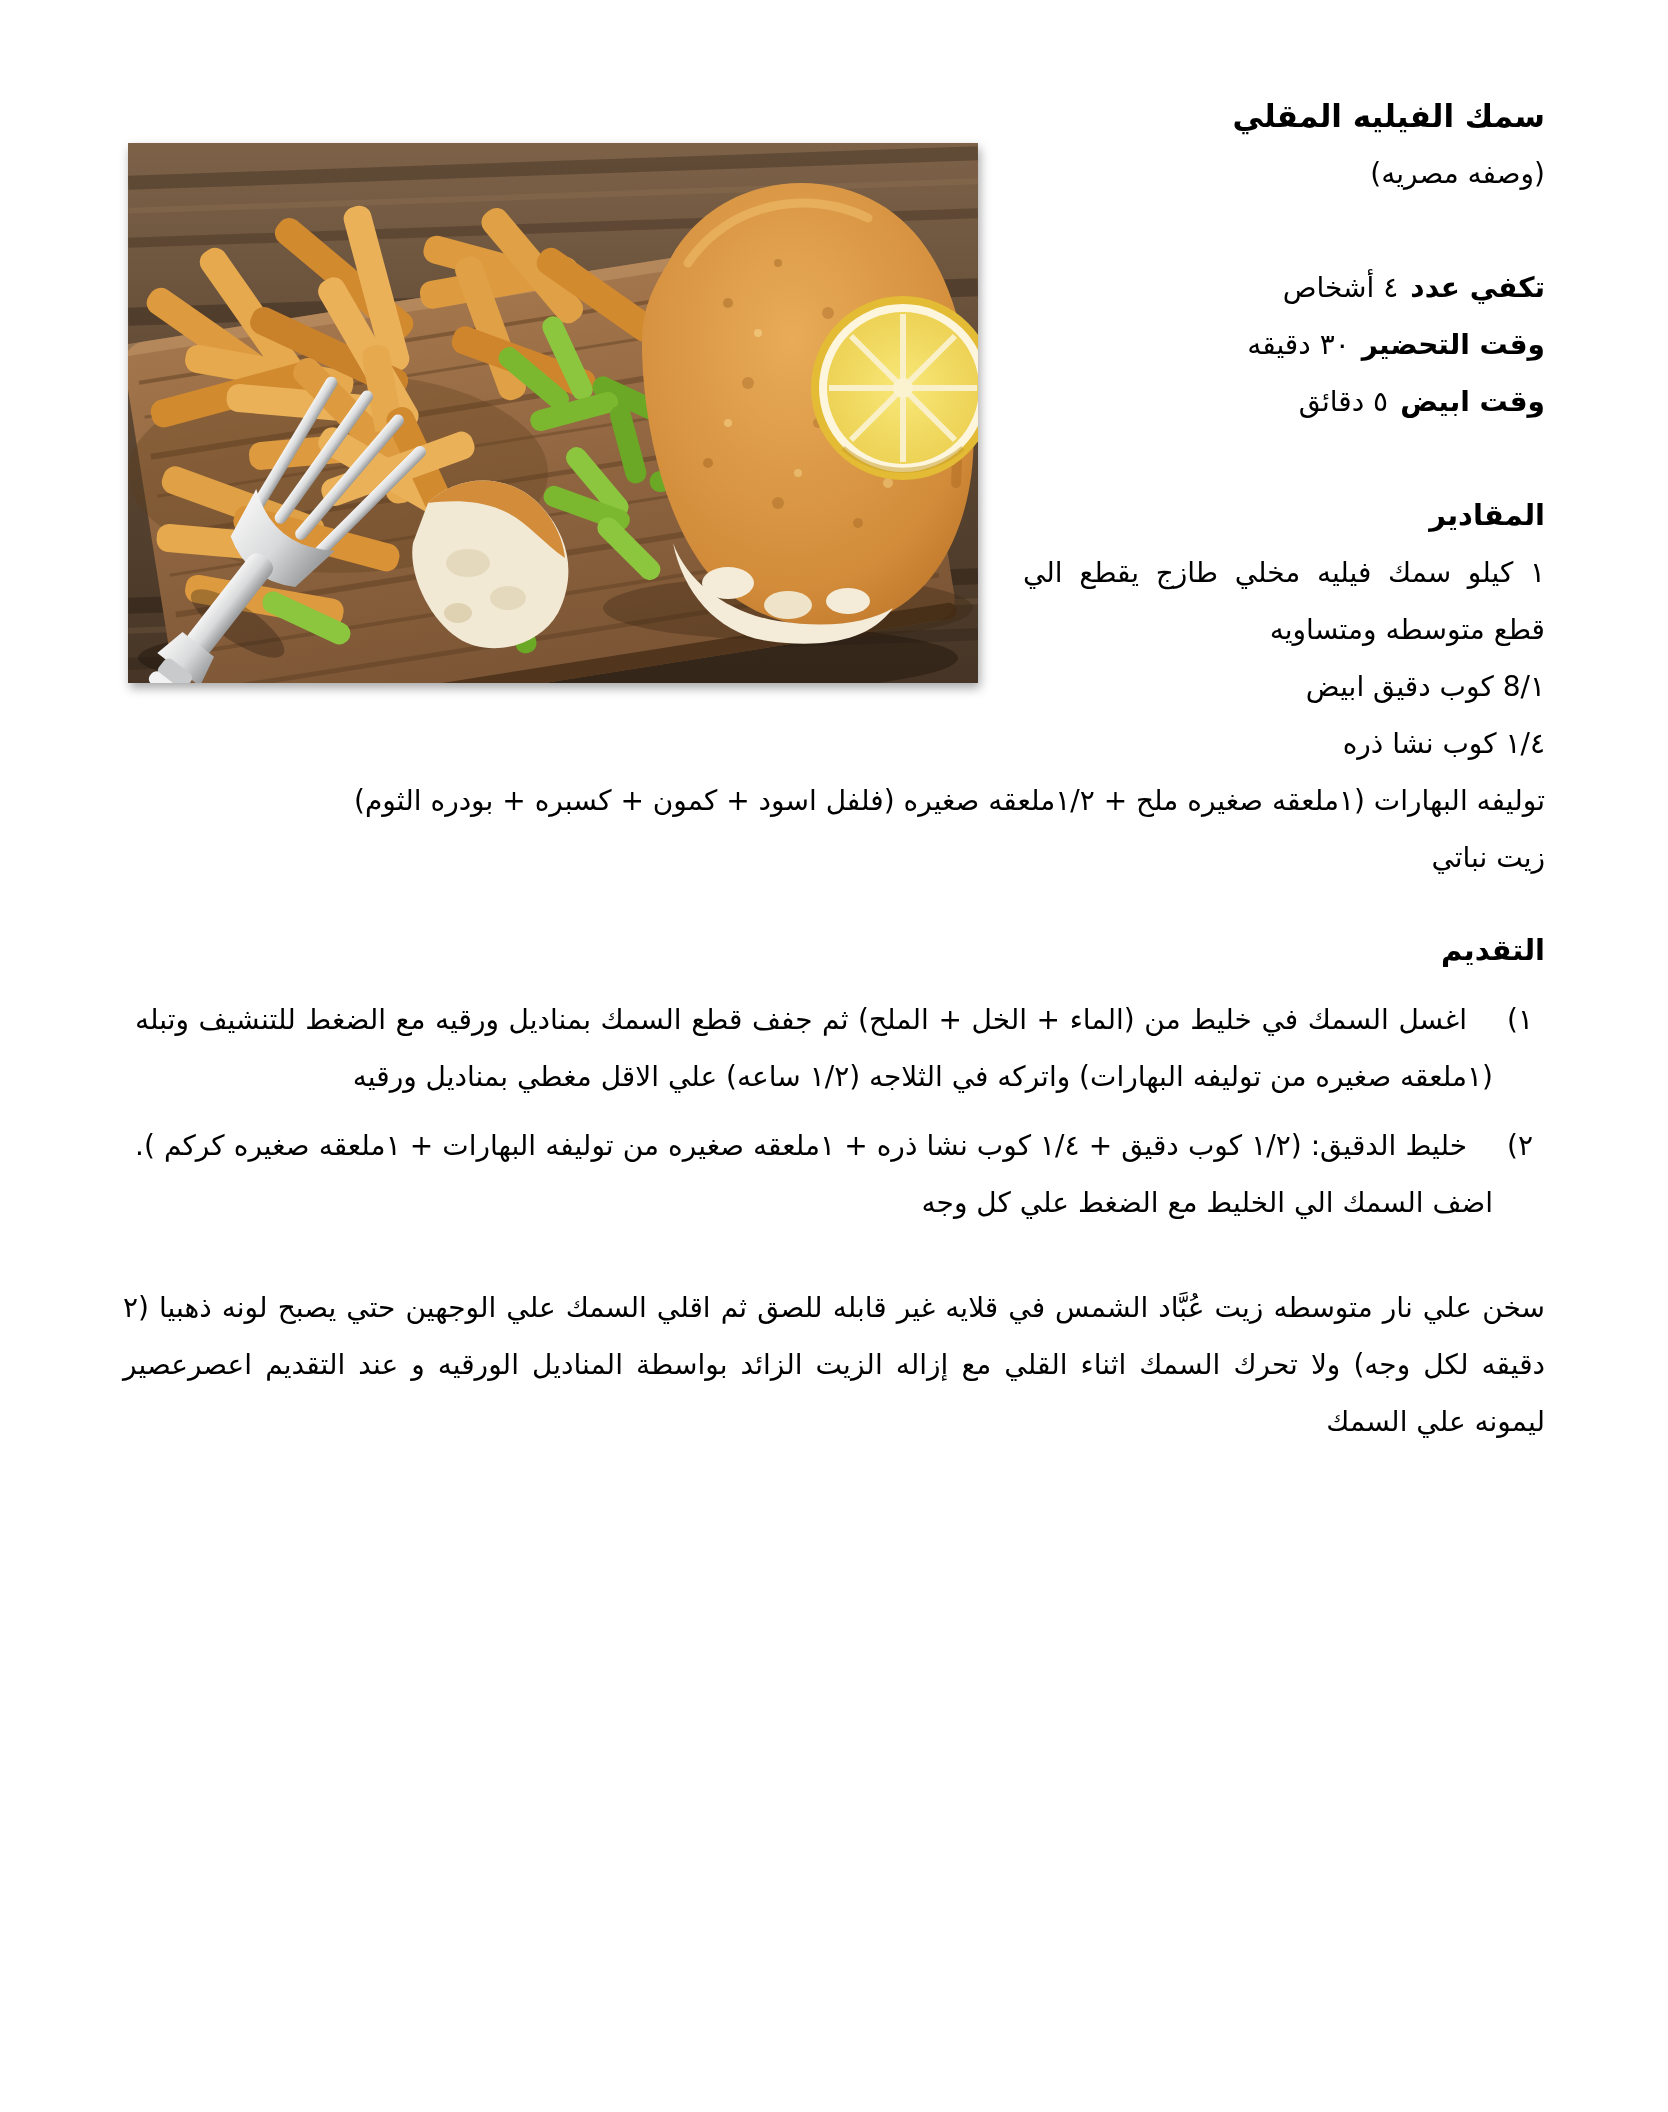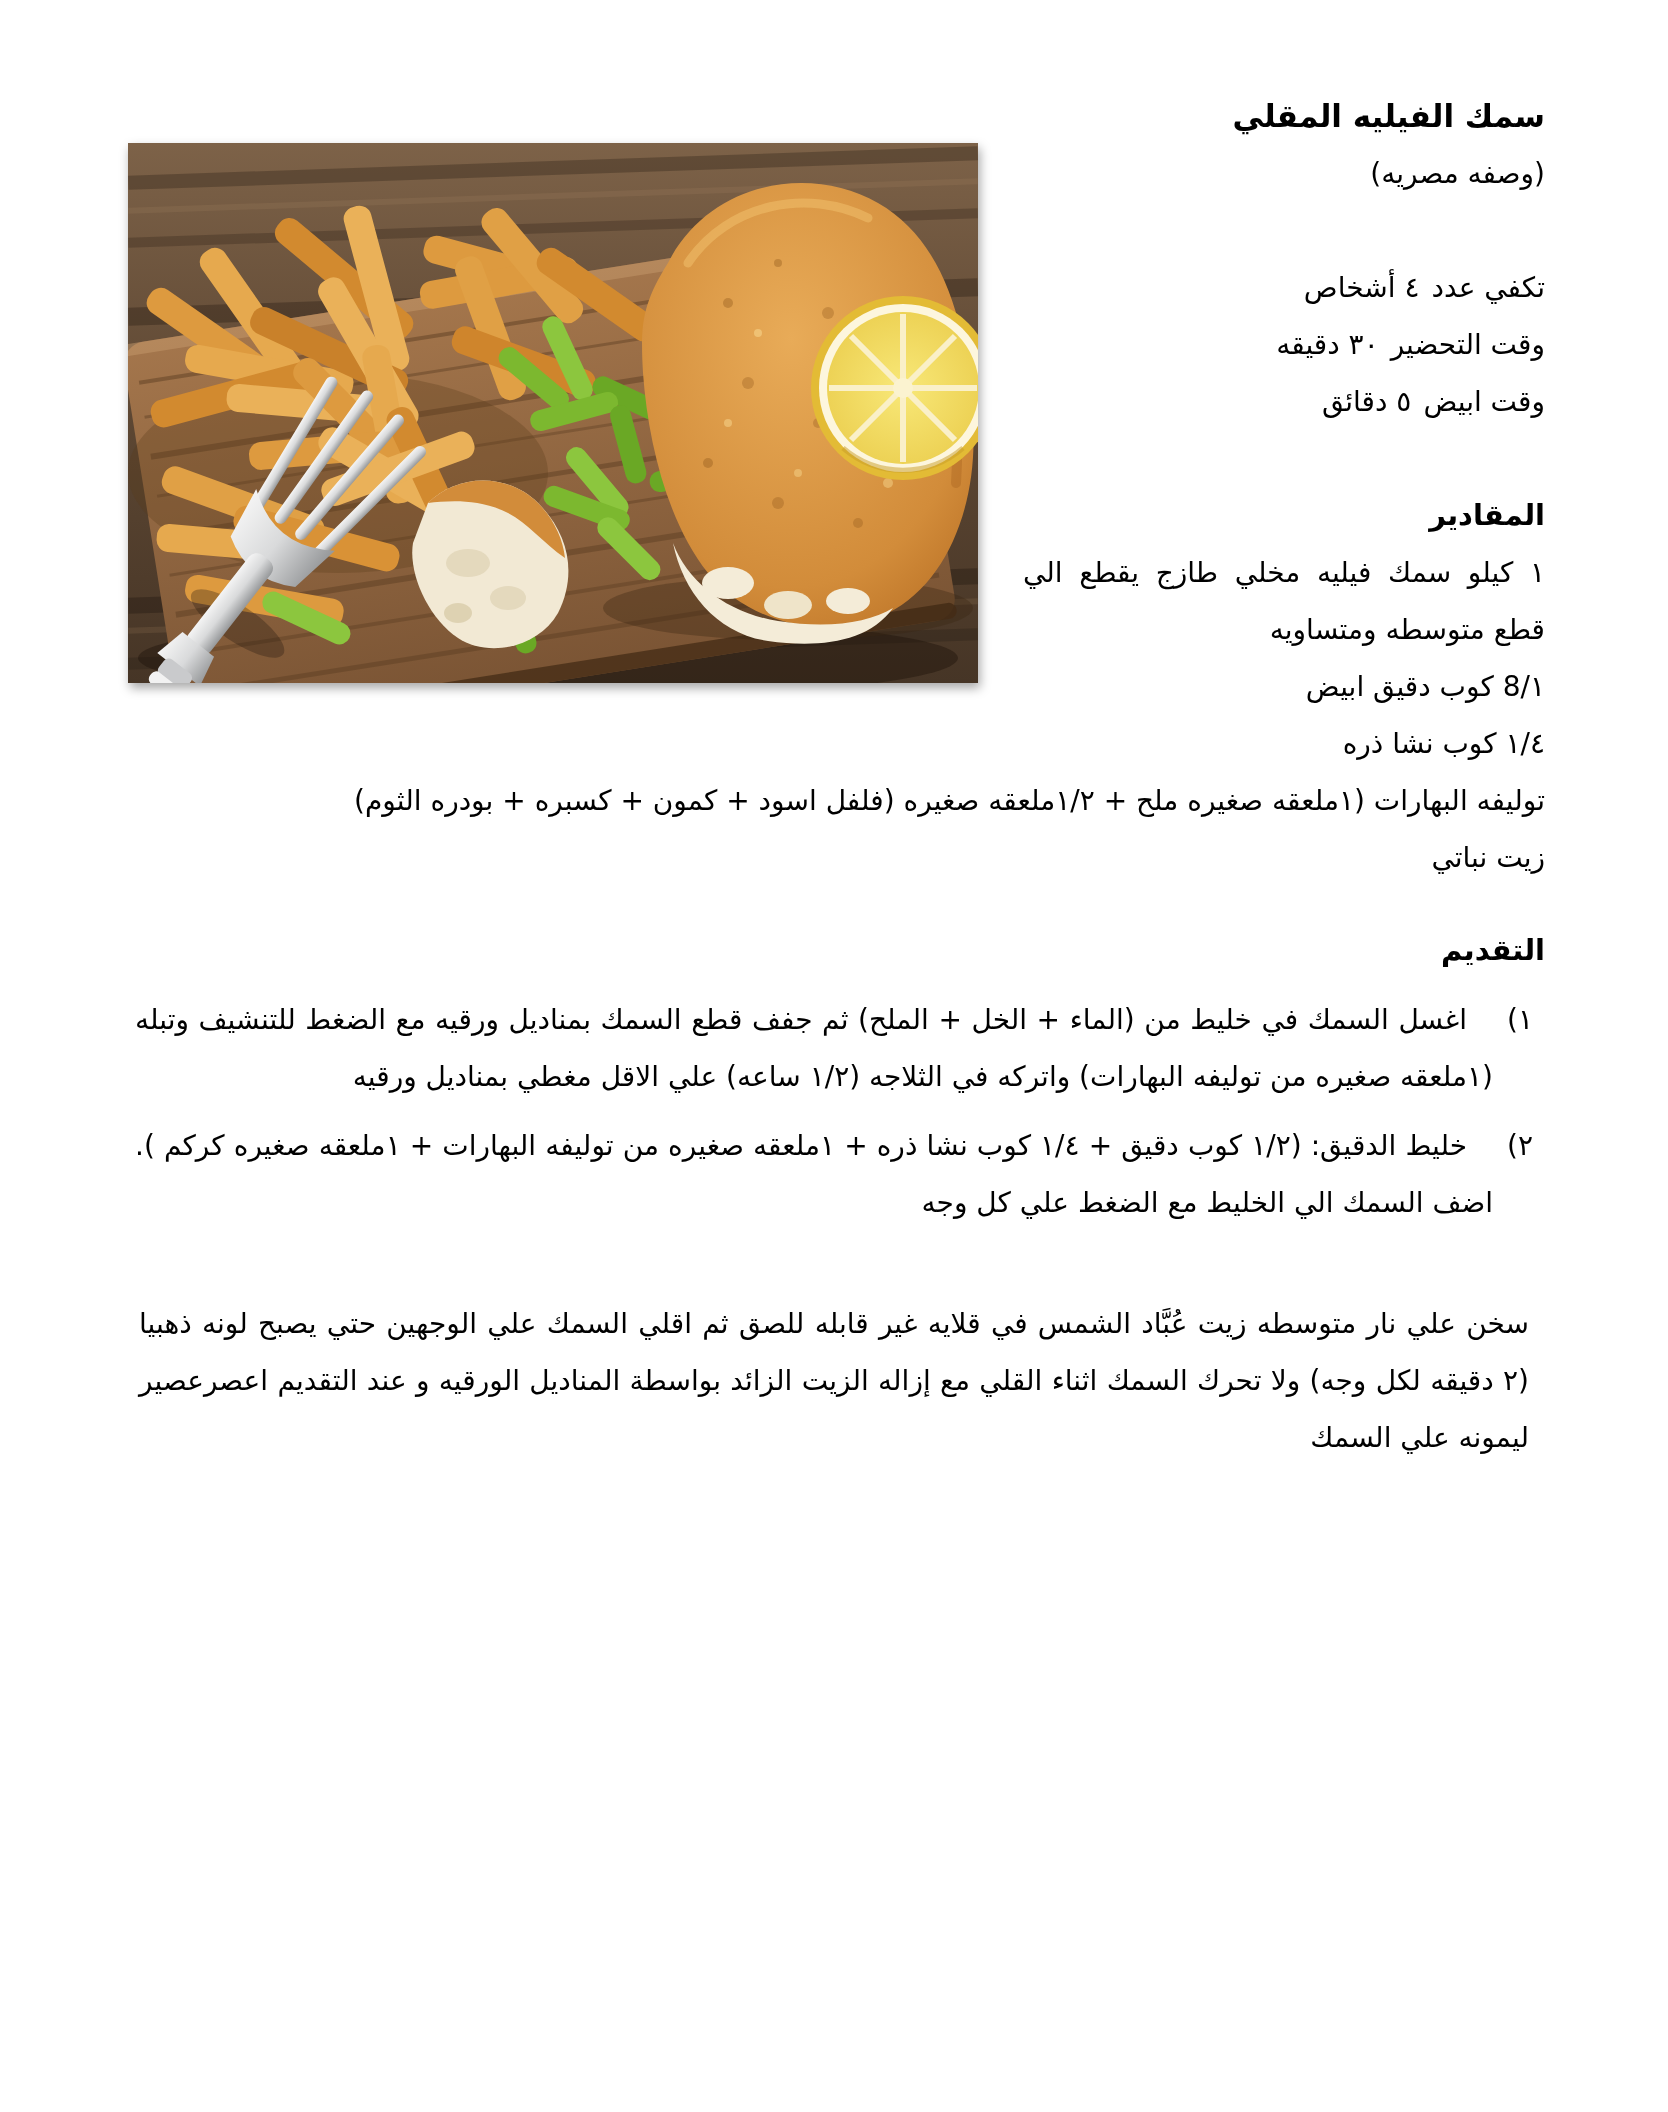--- a/index.html
+++ b/index.html
@@ -29,31 +29,31 @@
     overflow: hidden;
   }
   .photo svg { display: block; }
   h1.title {
     font-size: 31px;
     font-weight: bold;
     margin: 0;
     line-height: 57px;
   }
   .line { margin: 0; }
-  .info-label { font-weight: normal; margin-left: 12px; }
+  .info-label { font-weight: bold; margin-left: 12px; }
   .heading { font-weight: bold; font-size: 29px; }
   .gap { height: 57px; }
   .gap-sm { height: 36px; }
   .step {
     padding-right: 40px;
     text-indent: -40px;
     margin: 12px;
   }
   .step-num { display: inline-block; width: 66px; text-indent: 0; }
-  .para { margin: 16px; }
+  .para { margin: 0; }
 </style>
 </head>
 <body>
 
 <div class="page">
   <div class="content">
 
     <div class="photo">
       <svg width="850" height="540" viewBox="0 0 850 540" xmlns="http://www.w3.org/2000/svg">
         <defs>

